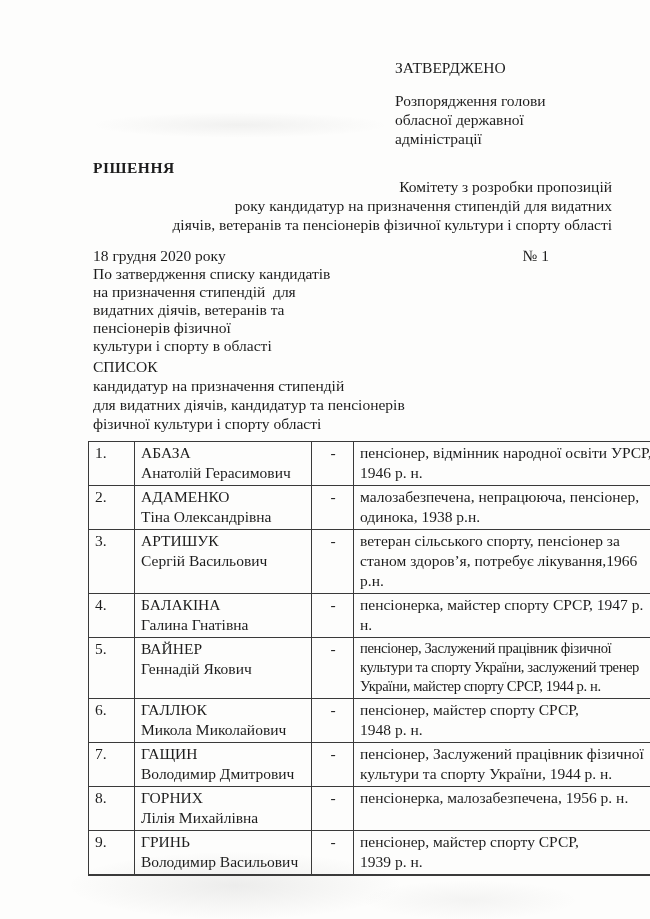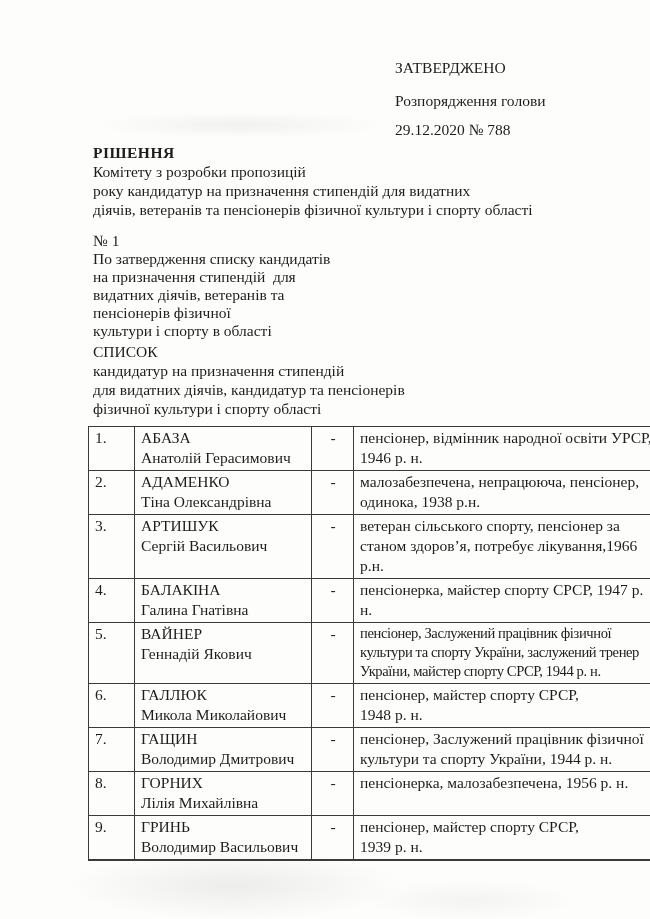--- a/index.html
+++ b/index.html
@@ -23,21 +23,21 @@
   .approval-label { margin-bottom: 14px; }
   .approval-order { margin-bottom: 10px; }
   .approval-number { margin-bottom: 4px; }
 
   
   .decision-title {
     text-align: left;
     font-weight: bold;
     letter-spacing: 0.5px;
   }
-  .decision-subtitle { text-align: left; }
+  .decision-subtitle { text-align: right; }
 
   
   .date-line {
     margin-top: 12px;
     display: flex;
     justify-content: space-between;
     padding-right: 63px;
   }
 
   
@@ -104,32 +104,33 @@
   <div class="smudge smudge-1"></div>
   <div class="smudge smudge-2"></div>
   <div class="smudge smudge-3"></div>
 
   <div class="content">
 
     <div class="approval">
       <div class="approval-label">ЗАТВЕРДЖЕНО</div>
       <div class="approval-order">
         <div>Розпорядження голови</div>
+        <div>обласної державної адміністрації</div>
       </div>
-      <div class="approval-number">29.12.2020 № 788</div>
     </div>
 
     <div class="decision-title">РІШЕННЯ</div>
     <div class="decision-subtitle">
       <div>Комітету з розробки пропозицій</div>
       <div>року кандидатур на призначення стипендій для видатних</div>
       <div>діячів, ветеранів та пенсіонерів фізичної культури і спорту області</div>
     </div>
 
     <div class="date-line">
+      <span>18 грудня 2020 року</span>
       <span>№ 1</span>
     </div>
 
     <div class="subject">По затвердження списку кандидатів
 на призначення стипендій  для
 видатних діячів, ветеранів та
 пенсіонерів фізичної
 культури і спорту в області</div>
 
     <div class="list-title">СПИСОК</div>

